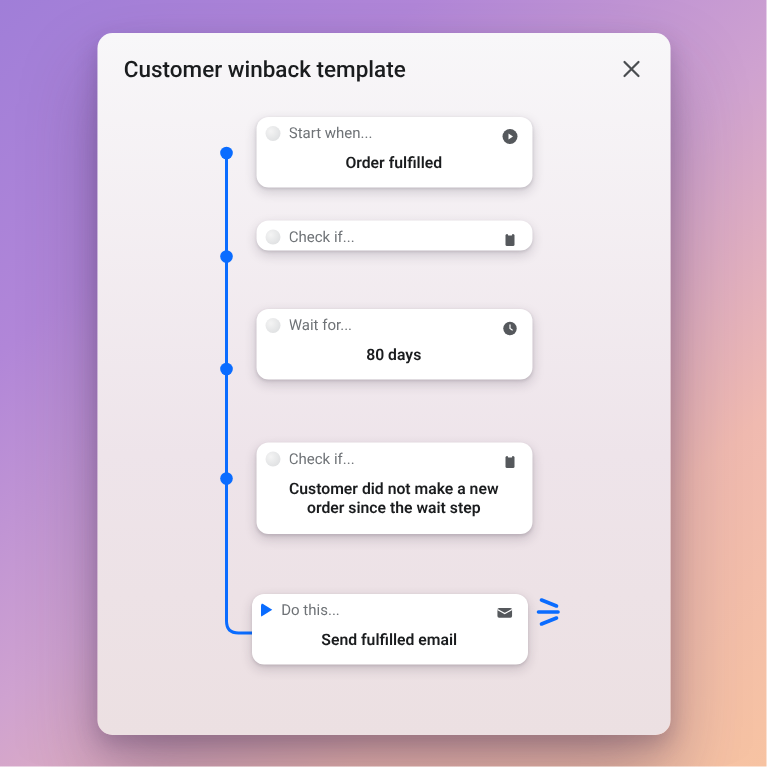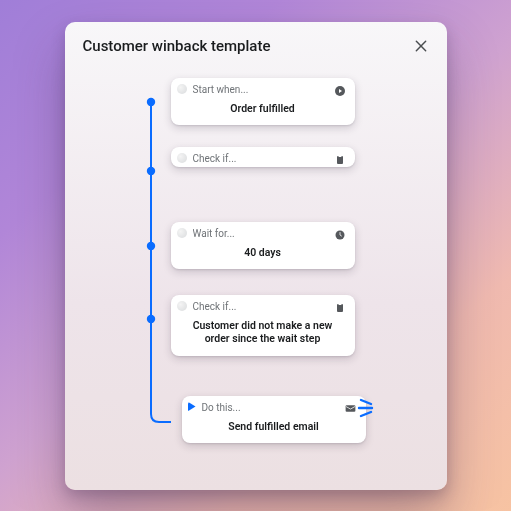--- a/index.html
+++ b/index.html
@@ -158,49 +158,49 @@
         <span class="lbl">Check if...</span>
         <span class="iconbox">
           <svg viewBox="0 0 24 24" width="12" height="12" fill="currentColor">
               <rect x="6" y="4" width="12" height="16" rx="2"></rect>
               <rect x="9" y="2" width="6" height="4" rx="1" fill="#fff"></rect>
             </svg>
         </span>
       </div>
     </div>
 
-    <div class="step" style="left:106px; top:156px;">
+    <div class="step" style="left:106px; top:140px;">
       <div class="hdr">
         <span class="chip"></span>
         <span class="lbl">Wait for...</span>
         <span class="iconbox">
           <svg viewBox="0 0 24 24" width="12" height="12" fill="currentColor">
               <circle cx="12" cy="12" r="9"></circle>
               <path d="M12 7 L12 12 L15 14" stroke="#fff" stroke-width="1.6" fill="none" stroke-linecap="round"></path>
             </svg>
         </span>
       </div>
-      <div class="body">40 days</div>
+      <div class="body">80 days</div>
     </div>
 
     <div class="step" style="left:106px; top:229px;">
       <div class="hdr">
         <span class="chip"></span>
         <span class="lbl">Check if...</span>
         <span class="iconbox">
           <svg viewBox="0 0 24 24" width="12" height="12" fill="currentColor">
               <rect x="6" y="4" width="12" height="16" rx="2"></rect>
               <rect x="9" y="2" width="6" height="4" rx="1" fill="#fff"></rect>
             </svg>
         </span>
       </div>
       <div class="body">Customer did not make a new order since the wait step</div>
     </div>
 
-    <div class="step" style="left:117px; top:330px;">
+    <div class="step" style="left:103px; top:330px;">
       <div class="hdr">
         <span class="marker" style="background:#0a6cff; clip-path: polygon(0 0, 100% 50%, 0 100%); width:8px; height:10px;"></span>
         <span class="lbl">Do this...</span>
         <span class="iconbox">
           <svg viewBox="0 0 24 24" width="13" height="13" fill="currentColor">
               <rect x="3" y="6" width="18" height="12" rx="2"></rect>
               <path d="M3 8 L12 13 L21 8" stroke="#fff" stroke-width="1.4" fill="none"></path>
             </svg>
         </span>
       </div>

